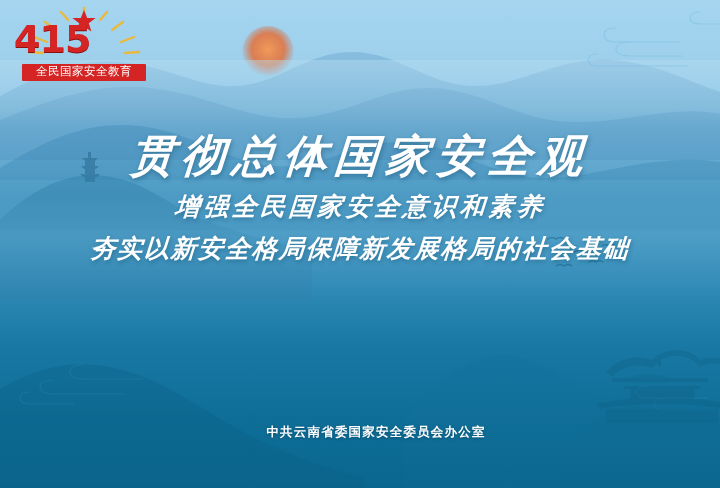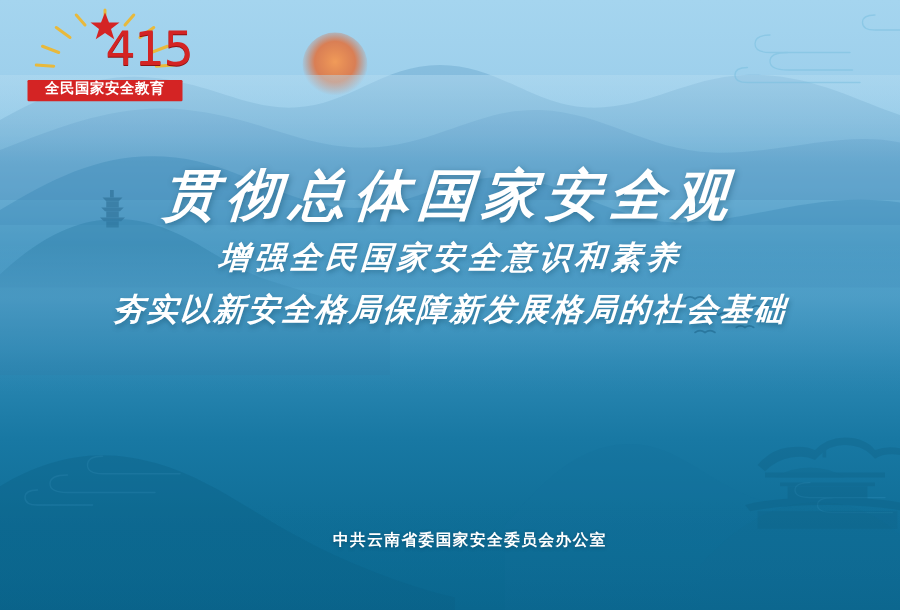--- a/index.html
+++ b/index.html
@@ -42,39 +42,39 @@
     left: 14px;
     top: 6px;
     width: 140px;
     height: 86px;
   }
   .logo-rays { position: absolute; left:0; top:0; }
   .logo-num {
     position: absolute;
     left: 0; top: 14px;
     width: 140px;
-    text-align: right;
+    text-align: left;
     font-family: "DejaVu Sans", sans-serif;
-    font-weight: normal;
+    font-weight: bold;
     font-size: 38px;
     letter-spacing: -1px;
     color: #d42424;
     line-height: 1;
     text-shadow: 0 1px 0 #8c1111;
   }
   .logo-sub {
     position: absolute;
     left: 8px;
     top: 58px;
     width: 124px;
     text-align: center;
     background: #d42424;
     color: #ffffff;
     font-size: 11.5px;
-    font-weight: bold;
+    font-weight: normal;
     letter-spacing: 0.5px;
     padding: 2px 0 3px;
     border-radius: 1px;
     line-height: 1;
   }
 
   
   #headline {
     position: absolute;
     left: 0;

